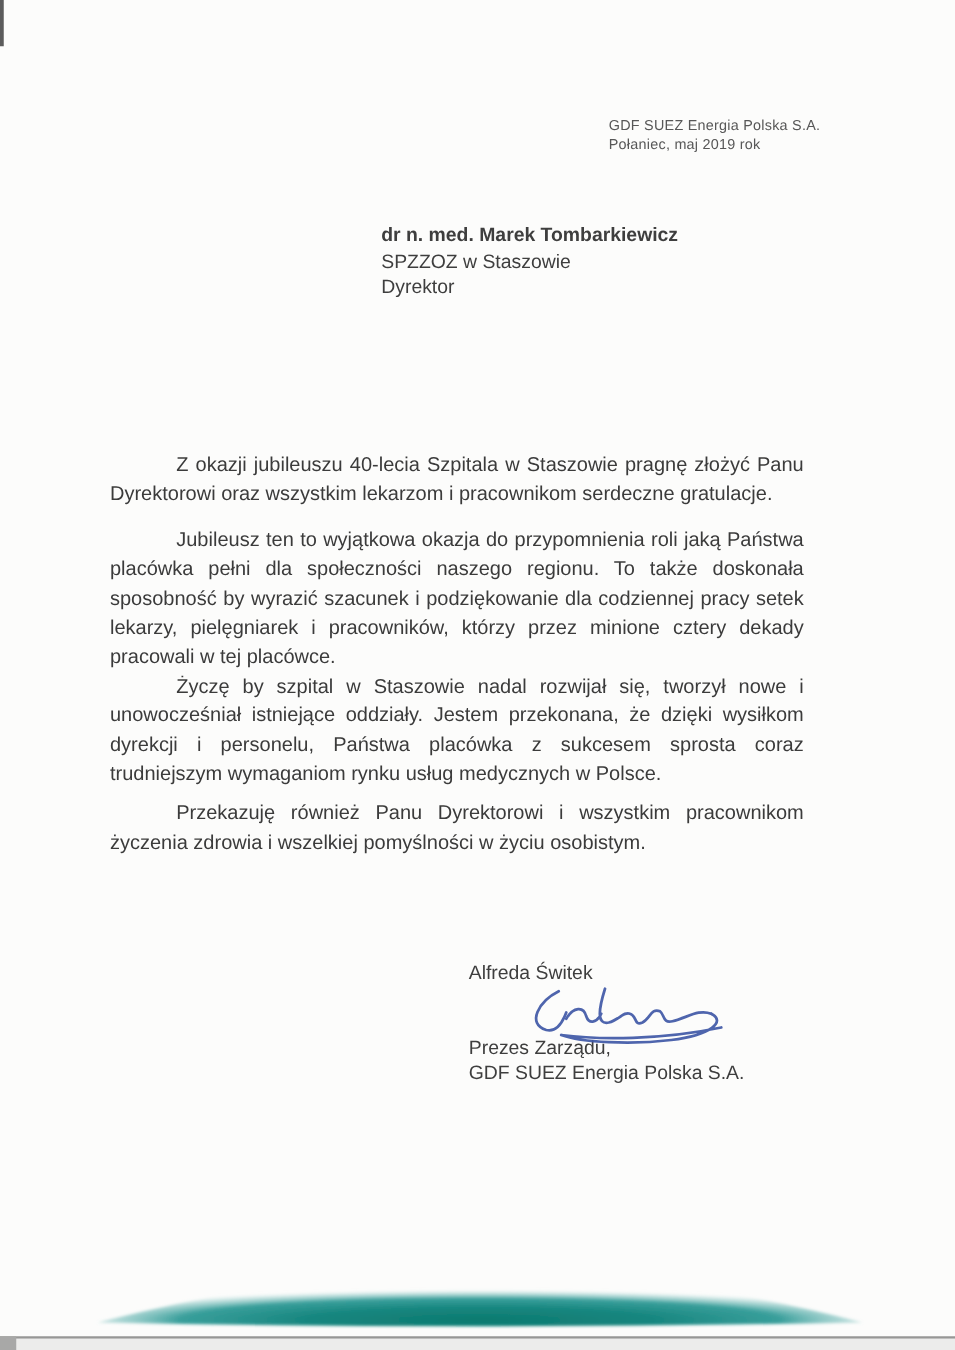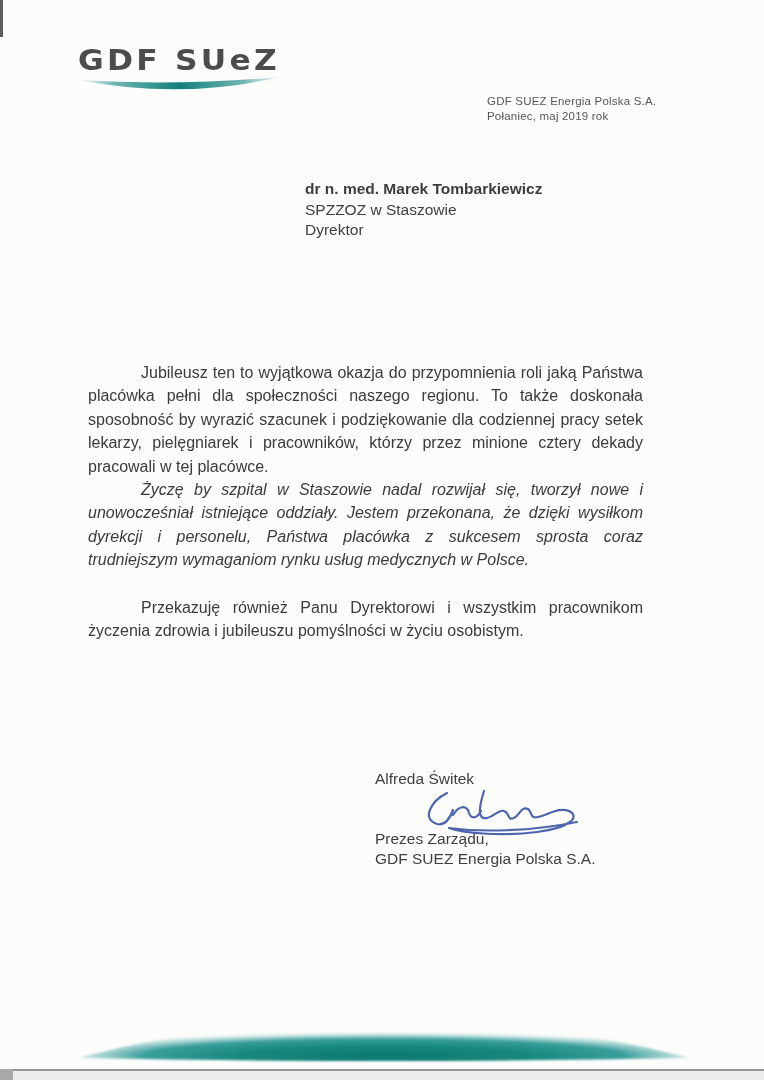--- a/index.html
+++ b/index.html
@@ -34,21 +34,21 @@
   
   .letter-body {
     position: absolute; left: 88px; top: 361px; width: 555px;
     font-size: 16px; line-height: 23.4px; color: #3b3b3b;
   }
   .letter-body p {
     margin: 0; text-align: justify; text-indent: 53px;
   }
   .letter-body p.gap-after-sm { margin-bottom: 13px; }
   .letter-body p.no-gap { margin-bottom: 0; }
-  .letter-body p.gap-after-md { margin-bottom: 24px; font-style: italic; }
+  .letter-body p.gap-after-md { margin-bottom: 8px; }
 
   
   .signature {
     position: absolute; left: 375px; top: 769px; width: 280px;
     text-align: left; font-size: 15.5px; line-height: 20px; color: #3e3e3e;
   }
   .signature .name { position: relative; z-index: 1; }
   .sig-scribble {
     position: absolute; left: 42px; top: 12px; width: 196px; height: 62px;
     z-index: 2; pointer-events: none;
@@ -60,54 +60,37 @@
   .scan-line { position: absolute; left: 0; top: 1069px; width: 764px; height: 2px; background: #979796; }
   .scan-strip { position: absolute; left: 0; top: 1071px; width: 764px; height: 9px; background: #ececeb; }
   .scan-corner { position: absolute; left: 0; top: 1069px; width: 13px; height: 11px; background: #a8a8a7; }
   .scan-edge-top-left { position: absolute; left: 0; top: 0; width: 3px; height: 37px; background: #5c5c5c; }
 </style>
 </head>
 <body>
 
 <div class="page">
 
-  <div class="logo">
-    <svg width="220" height="62" viewBox="0 0 220 62" xmlns="http://www.w3.org/2000/svg">
-      <defs>
-        <linearGradient id="logoSwoosh" x1="0" y1="0" x2="1" y2="0">
-          <stop offset="0" stop-color="#8cc6c3" stop-opacity="0.15"></stop>
-          <stop offset="0.18" stop-color="#4aa39e" stop-opacity="0.8"></stop>
-          <stop offset="0.5" stop-color="#117d7a"></stop>
-          <stop offset="0.82" stop-color="#4aa39e" stop-opacity="0.8"></stop>
-          <stop offset="1" stop-color="#8cc6c3" stop-opacity="0.15"></stop>
-        </linearGradient>
-        <filter id="softBlurSm" x="-10%" y="-10%" width="120%" height="120%">
-          <feGaussianBlur stdDeviation="0.7"></feGaussianBlur>
-        </filter>
-      </defs>
-      <text x="8" y="34" font-family="DejaVu Sans, sans-serif" font-size="29" font-weight="bold" fill="#4c4c4c" letter-spacing="3" textLength="202" lengthAdjust="spacingAndGlyphs">GDF SUeZ</text>
-      <path d="M 8 44 Q 108 50 210 41 Q 112 64 8 44 Z" fill="url(#logoSwoosh)" filter="url(#softBlurSm)"></path>
-    </svg>
-  </div>
 
   <div class="sender">
     <div>GDF SUEZ Energia Polska S.A.</div>
     <div>Połaniec, maj 2019 rok</div>
   </div>
 
   <div class="recipient">
     <div class="bold">dr n. med. Marek Tombarkiewicz</div>
     <div>SPZZOZ w Staszowie</div>
     <div>Dyrektor</div>
   </div>
 
   <div class="letter-body">
+    <p class="gap-after-sm">Z okazji jubileuszu 40-lecia Szpitala w Staszowie pragnę złożyć Panu Dyrektorowi oraz wszystkim lekarzom i pracownikom serdeczne gratulacje.</p>
     <p class="no-gap">Jubileusz ten to wyjątkowa okazja do przypomnienia roli jaką Państwa placówka pełni dla społeczności naszego regionu. To także doskonała sposobność by wyrazić szacunek i podziękowanie dla codziennej pracy setek lekarzy, pielęgniarek i pracowników, którzy przez minione cztery dekady pracowali w tej placówce.</p>
     <p class="gap-after-md">Życzę by szpital w Staszowie nadal rozwijał się, tworzył nowe i unowocześniał istniejące oddziały. Jestem przekonana, że dzięki wysiłkom dyrekcji i personelu, Państwa placówka z sukcesem sprosta coraz trudniejszym wymaganiom rynku usług medycznych w Polsce.</p>
-    <p>Przekazuję również Panu Dyrektorowi i wszystkim pracownikom życzenia zdrowia i jubileuszu pomyślności w życiu osobistym.</p>
+    <p>Przekazuję również Panu Dyrektorowi i wszystkim pracownikom życzenia zdrowia i wszelkiej pomyślności w życiu osobistym.</p>
   </div>
 
   <div class="signature">
     <div class="name">Alfreda Świtek</div>
     <svg class="sig-scribble" viewBox="0 0 196 62" xmlns="http://www.w3.org/2000/svg">
       <g fill="none" stroke="#3c55a5" stroke-width="2.2" stroke-linecap="round" stroke-linejoin="round" opacity="0.9">
         <path d="M 30 12 C 14 20 4 38 20 43 C 28 45 33 37 36 29"></path>
         <path d="M 36 34 C 42 24 50 24 52 32 C 54 38 60 38 64 30 M 67 10 C 62 26 60 39 70 37 C 78 35 82 28 87 30 C 93 32 90 40 97 37 C 103 34 104 25 111 28 C 115 31 113 38 121 36 C 133 33 142 26 152 30"></path>
         <path d="M 152 30 C 164 36 152 47 120 51 C 88 55 48 53 32 47 C 62 51 112 51 160 41"></path>
       </g>

